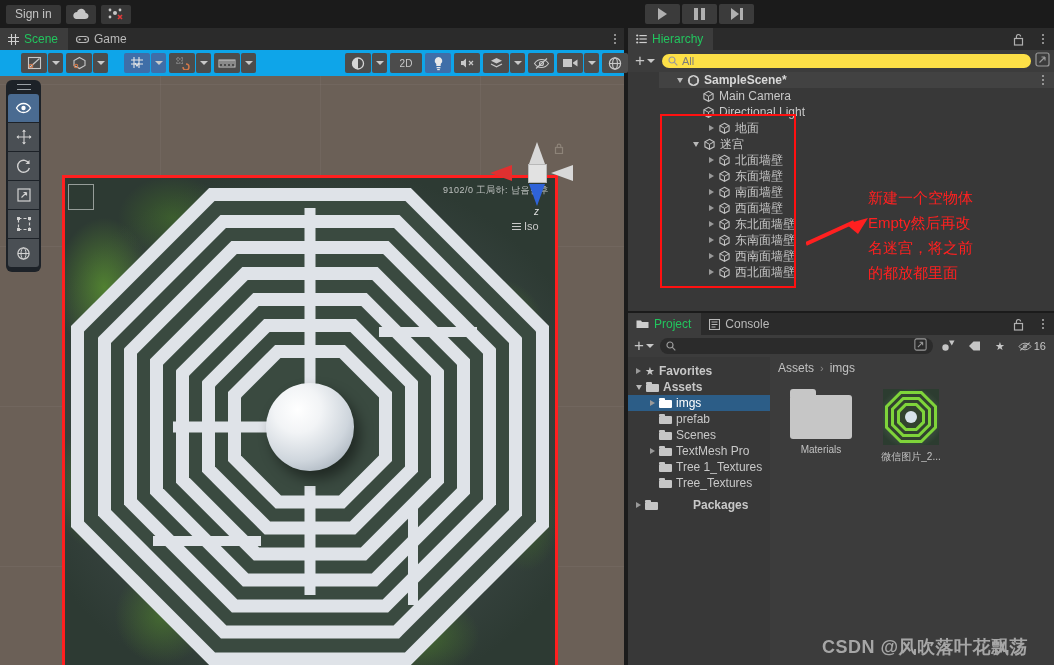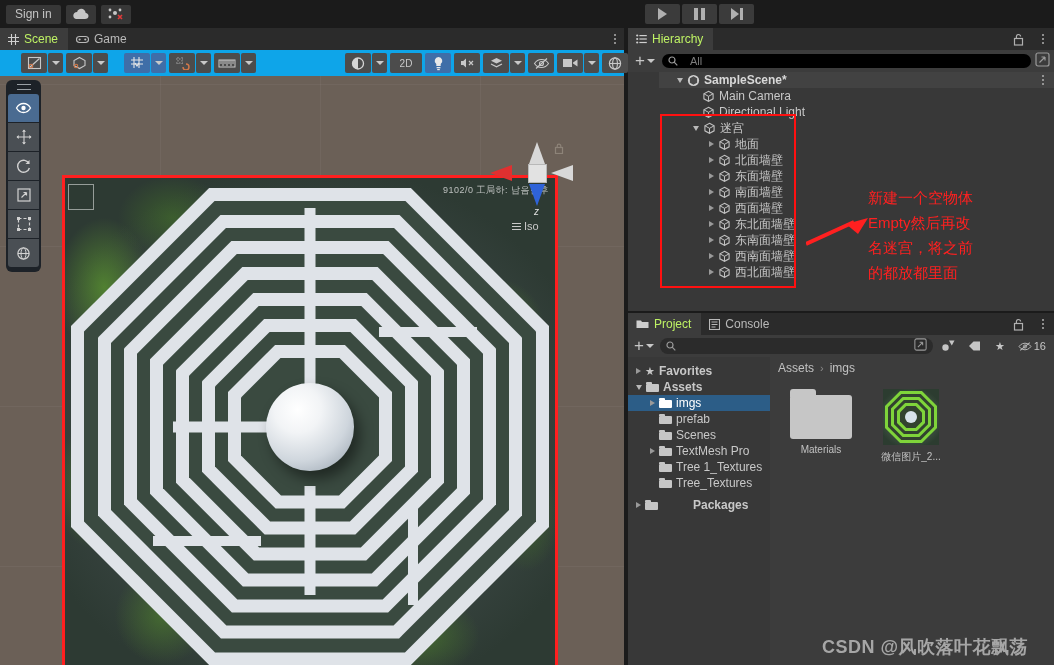--- a/index.html
+++ b/index.html
@@ -43,21 +43,21 @@
   .step-ic .b { width: 3px; height: 12px; background: #b0b0b0; }
 
   
   .panel { position: absolute; background: #383838; }
   .tabrow { height: 22px; display: flex; align-items: flex-end; background: #2b2b2b;
             position: relative; }
   .tab {
     height: 22px; padding: 0 10px 0 8px; display: flex; align-items: center; gap: 5px;
     font-size: 12px; color: #b9b9b9; background: transparent;
   }
-  .tab.active { background: #3c3c3c; color: #bef264; }
+  .tab.active { background: #3c3c3c; color: #22c55e; }
   .tab-ico { display: inline-flex; }
 
   .kebab { display: flex; flex-direction: column; gap: 2px; align-items: center; }
   .kebab i { width: 2px; height: 2px; background: #b0b0b0; border-radius: 50%; }
 
   
   #scene-panel { left: 0; top: 28px; width: 624px; height: 637px; background: #3c3c3c; }
   .scene-toolbar {
     position: absolute; left: 0; top: 22px; width: 624px; height: 26px;
     background: #0ea5e9; display: flex; align-items: center; padding-left: 8px; gap: 3px;
@@ -185,22 +185,22 @@
 
   
   #hier-panel { left: 628px; top: 28px; width: 426px; height: 283px; background: #383838; }
   .hier-toolbar {
     position: absolute; left: 0; top: 22px; width: 426px; height: 22px;
     background: #3c3c3c; display: flex; align-items: center; padding: 0 4px; gap: 4px;
   }
   .plus-btn { display: flex; align-items: center; gap: 2px; padding: 0 3px; }
   .plus-glyph { color: #c6c6c6; font-size: 17px; line-height: 14px; }
   .search-box {
-    flex: 1; height: 14px; background: #000000; border-radius: 8px;
-    display: flex; align-items: center; padding: 0 6px; gap: 12px;
+    flex: 1; height: 14px; background: #fde047; border-radius: 8px;
+    display: flex; align-items: center; padding: 0 6px; gap: 4px;
   }
   .search-ph { font-size: 11px; color: #7c7c7c; }
   .hier-tree { position: absolute; left: 0; top: 44px; width: 426px; height: 239px; overflow: hidden; padding-left: 31px; }
   .row { height: 16px; display: flex; align-items: center; font-size: 12px; color: #c8c8c8; gap: 4px; }
   .row.scene-root { background: #424242; }
   .arrow-r {
     width: 0; height: 0; border-left: 5px solid #9a9a9a;
     border-top: 3.5px solid transparent; border-bottom: 3.5px solid transparent;
   }
   .arrow-d {
@@ -670,36 +670,36 @@
         <div class="row">
           <span style="width: 30px; flex: 0 0 auto;"></span>
           <span class="arrow-spacer"></span>
           <svg width="13" height="13" viewBox="0 0 13 13">
             <path d="M6.5 1.3l4.6 2.5v5L6.5 11.3 1.9 8.8v-5z" fill="none" stroke="#c0c0c0" stroke-width="1.1"></path>
             <path d="M1.9 3.8l4.6 2.5 4.6-2.5M6.5 6.3v5" fill="none" stroke="#c0c0c0" stroke-width="1"></path>
           </svg>
           <span>Directional Light</span>
         </div>
         <div class="row">
+          <span style="width: 46px; flex: 0 0 auto;"></span>
+          <span class="arrow-r"></span>
+          <svg width="13" height="13" viewBox="0 0 13 13">
+            <path d="M6.5 1.3l4.6 2.5v5L6.5 11.3 1.9 8.8v-5z" fill="none" stroke="#c0c0c0" stroke-width="1.1"></path>
+            <path d="M1.9 3.8l4.6 2.5 4.6-2.5M6.5 6.3v5" fill="none" stroke="#c0c0c0" stroke-width="1"></path>
+          </svg>
+          <span>地面</span>
+        </div>
+        <div class="row">
           <span style="width: 30px; flex: 0 0 auto;"></span>
           <span class="arrow-d"></span>
           <svg width="13" height="13" viewBox="0 0 13 13">
             <path d="M6.5 1.3l4.6 2.5v5L6.5 11.3 1.9 8.8v-5z" fill="none" stroke="#c0c0c0" stroke-width="1.1"></path>
             <path d="M1.9 3.8l4.6 2.5 4.6-2.5M6.5 6.3v5" fill="none" stroke="#c0c0c0" stroke-width="1"></path>
           </svg>
           <span>迷宫</span>
-        </div>
-        <div class="row">
-          <span style="width: 46px; flex: 0 0 auto;"></span>
-          <span class="arrow-r"></span>
-          <svg width="13" height="13" viewBox="0 0 13 13">
-            <path d="M6.5 1.3l4.6 2.5v5L6.5 11.3 1.9 8.8v-5z" fill="none" stroke="#c0c0c0" stroke-width="1.1"></path>
-            <path d="M1.9 3.8l4.6 2.5 4.6-2.5M6.5 6.3v5" fill="none" stroke="#c0c0c0" stroke-width="1"></path>
-          </svg>
-          <span>地面</span>
         </div>
         <div class="row">
           <span style="width: 46px; flex: 0 0 auto;"></span>
           <span class="arrow-r"></span>
           <svg width="13" height="13" viewBox="0 0 13 13">
             <path d="M6.5 1.3l4.6 2.5v5L6.5 11.3 1.9 8.8v-5z" fill="none" stroke="#c0c0c0" stroke-width="1.1"></path>
             <path d="M1.9 3.8l4.6 2.5 4.6-2.5M6.5 6.3v5" fill="none" stroke="#c0c0c0" stroke-width="1"></path>
           </svg>
           <span>北面墙壁</span>
         </div>

